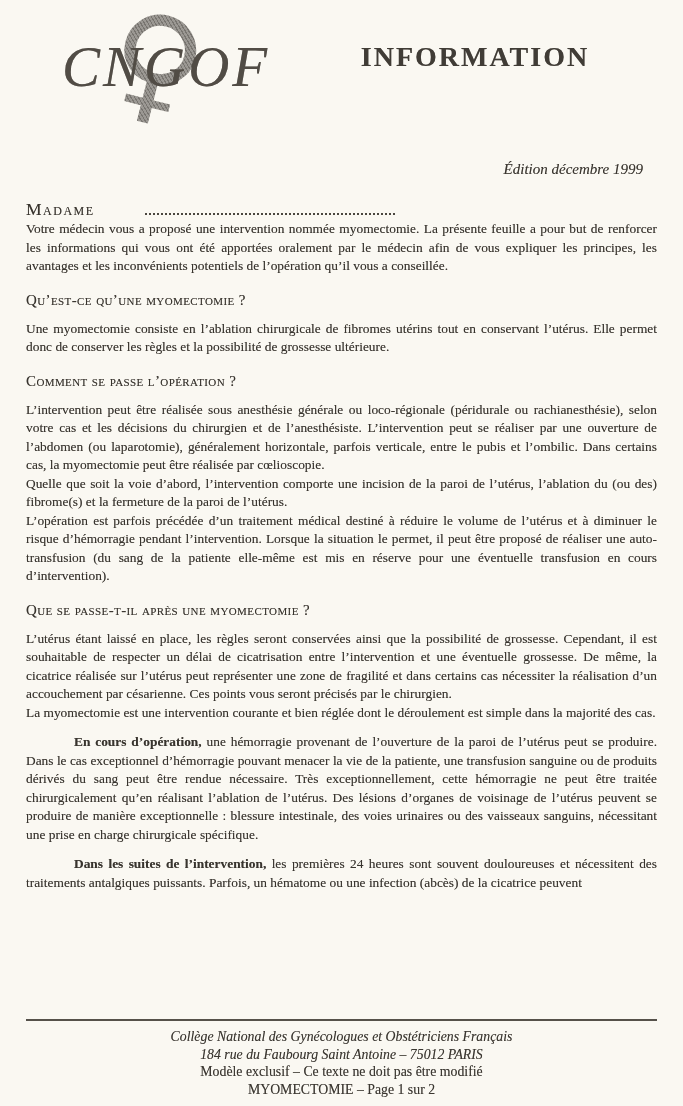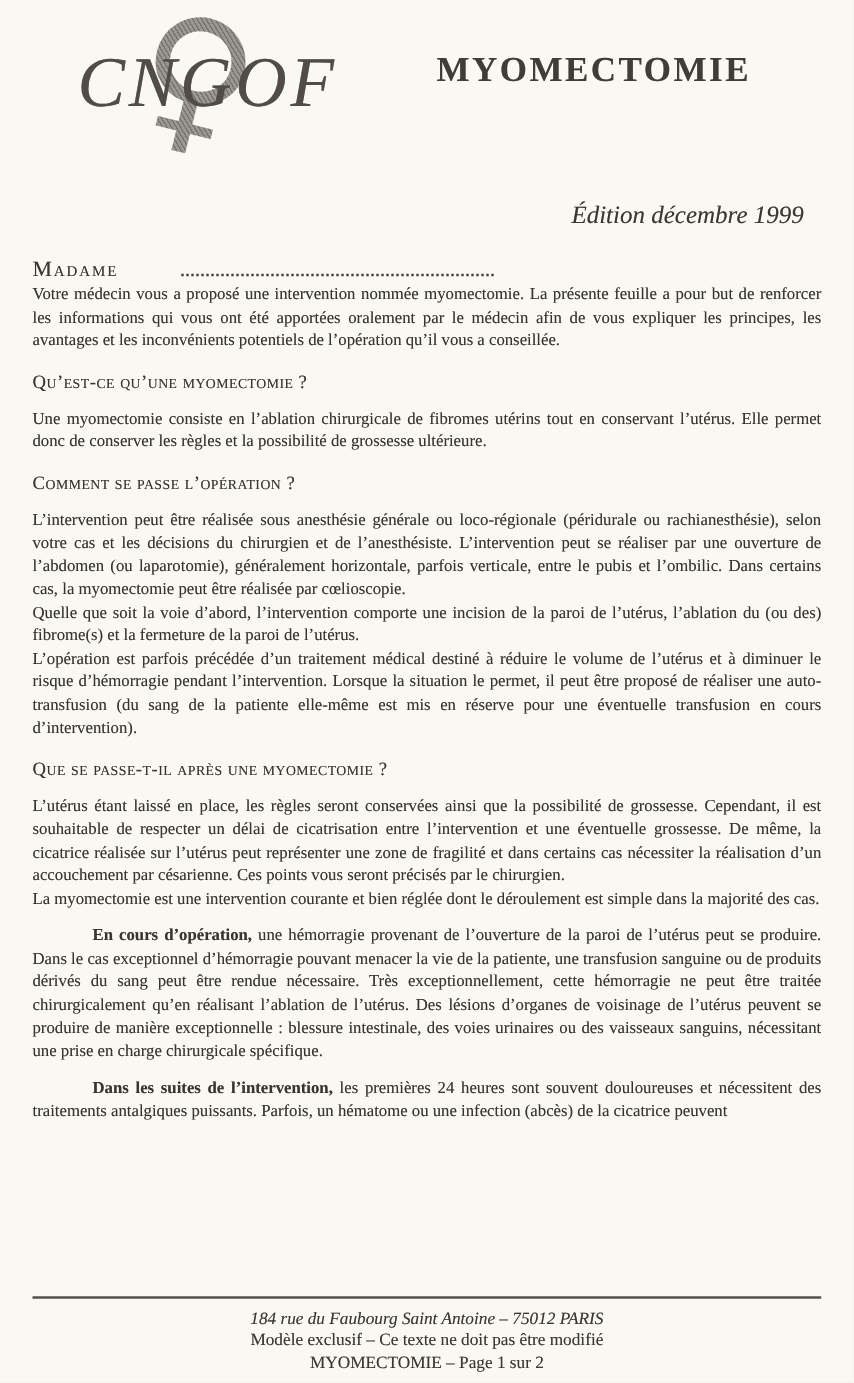--- a/index.html
+++ b/index.html
@@ -71,21 +71,21 @@
     letter-spacing: 2px;
     color: #403c36;
   }
 
   
   .edition {
     margin-top: 13px;
     padding-right: 14px;
     text-align: right;
     font-style: italic;
-    font-size: 20px;
+    font-size: 15px;
     color: #3b3731;
   }
   .salutation {
     margin-top: 21px;
     display: flex;
     align-items: flex-end;
     gap: 44px;
   }
   .salutation-label {
     font-variant: small-caps;
@@ -141,21 +141,21 @@
 
 <div class="page">
   <div class="content">
 
     <header class="masthead">
       <div class="logo-block">
         <span class="logo-symbol">♀</span>
         <span class="logo-text">CNGOF</span>
       </div>
       <div class="title-block">
-        <div class="title-myo">MYOMECTOMIE</div>
+        <div class="title-myo">INFORMATION</div>
       </div>
     </header>
 
     <div class="edition">Édition décembre 1999</div>
 
     <div class="salutation">
       <span class="salutation-label">Madame</span>
       <span class="fill-line"></span>
     </div>
 
@@ -180,17 +180,18 @@
 
     <section>
       <p class="para">La myomectomie est une intervention courante et bien réglée dont le déroulement est simple dans la majorité des cas.</p>
       <p class="para gap"><strong>En cours d’opération,</strong><span> une hémorragie provenant de l’ouverture de la paroi de l’utérus peut se produire. Dans le cas exceptionnel d’hémorragie pouvant menacer la vie de la patiente, une transfusion sanguine ou de produits dérivés du sang peut être rendue nécessaire. Très exceptionnellement, cette hémorragie ne peut être traitée chirurgicalement qu’en réalisant l’ablation de l’utérus. Des lésions d’organes de voisinage de l’utérus peuvent se produire de manière exceptionnelle : blessure intestinale, des voies urinaires ou des vaisseaux sanguins, nécessitant une prise en charge chirurgicale spécifique.</span></p>
       <p class="para gap"><strong>Dans les suites de l’intervention,</strong><span> les premières 24 heures sont souvent douloureuses et nécessitent des traitements antalgiques puissants. Parfois, un hématome ou une infection (abcès) de la cicatrice peuvent</span></p>
     </section>
 
   </div>
 
   <footer class="page-footer">
+    <div class="footer-line italic">Collège National des Gynécologues et Obstétriciens Français</div>
     <div class="footer-line italic">184 rue du Faubourg Saint Antoine – 75012 PARIS</div>
     <div class="footer-line">Modèle exclusif – Ce texte ne doit pas être modifié</div>
     <div class="footer-line">MYOMECTOMIE – Page 1 sur 2</div>
   </footer>
 </div>
 
 </body></html>

